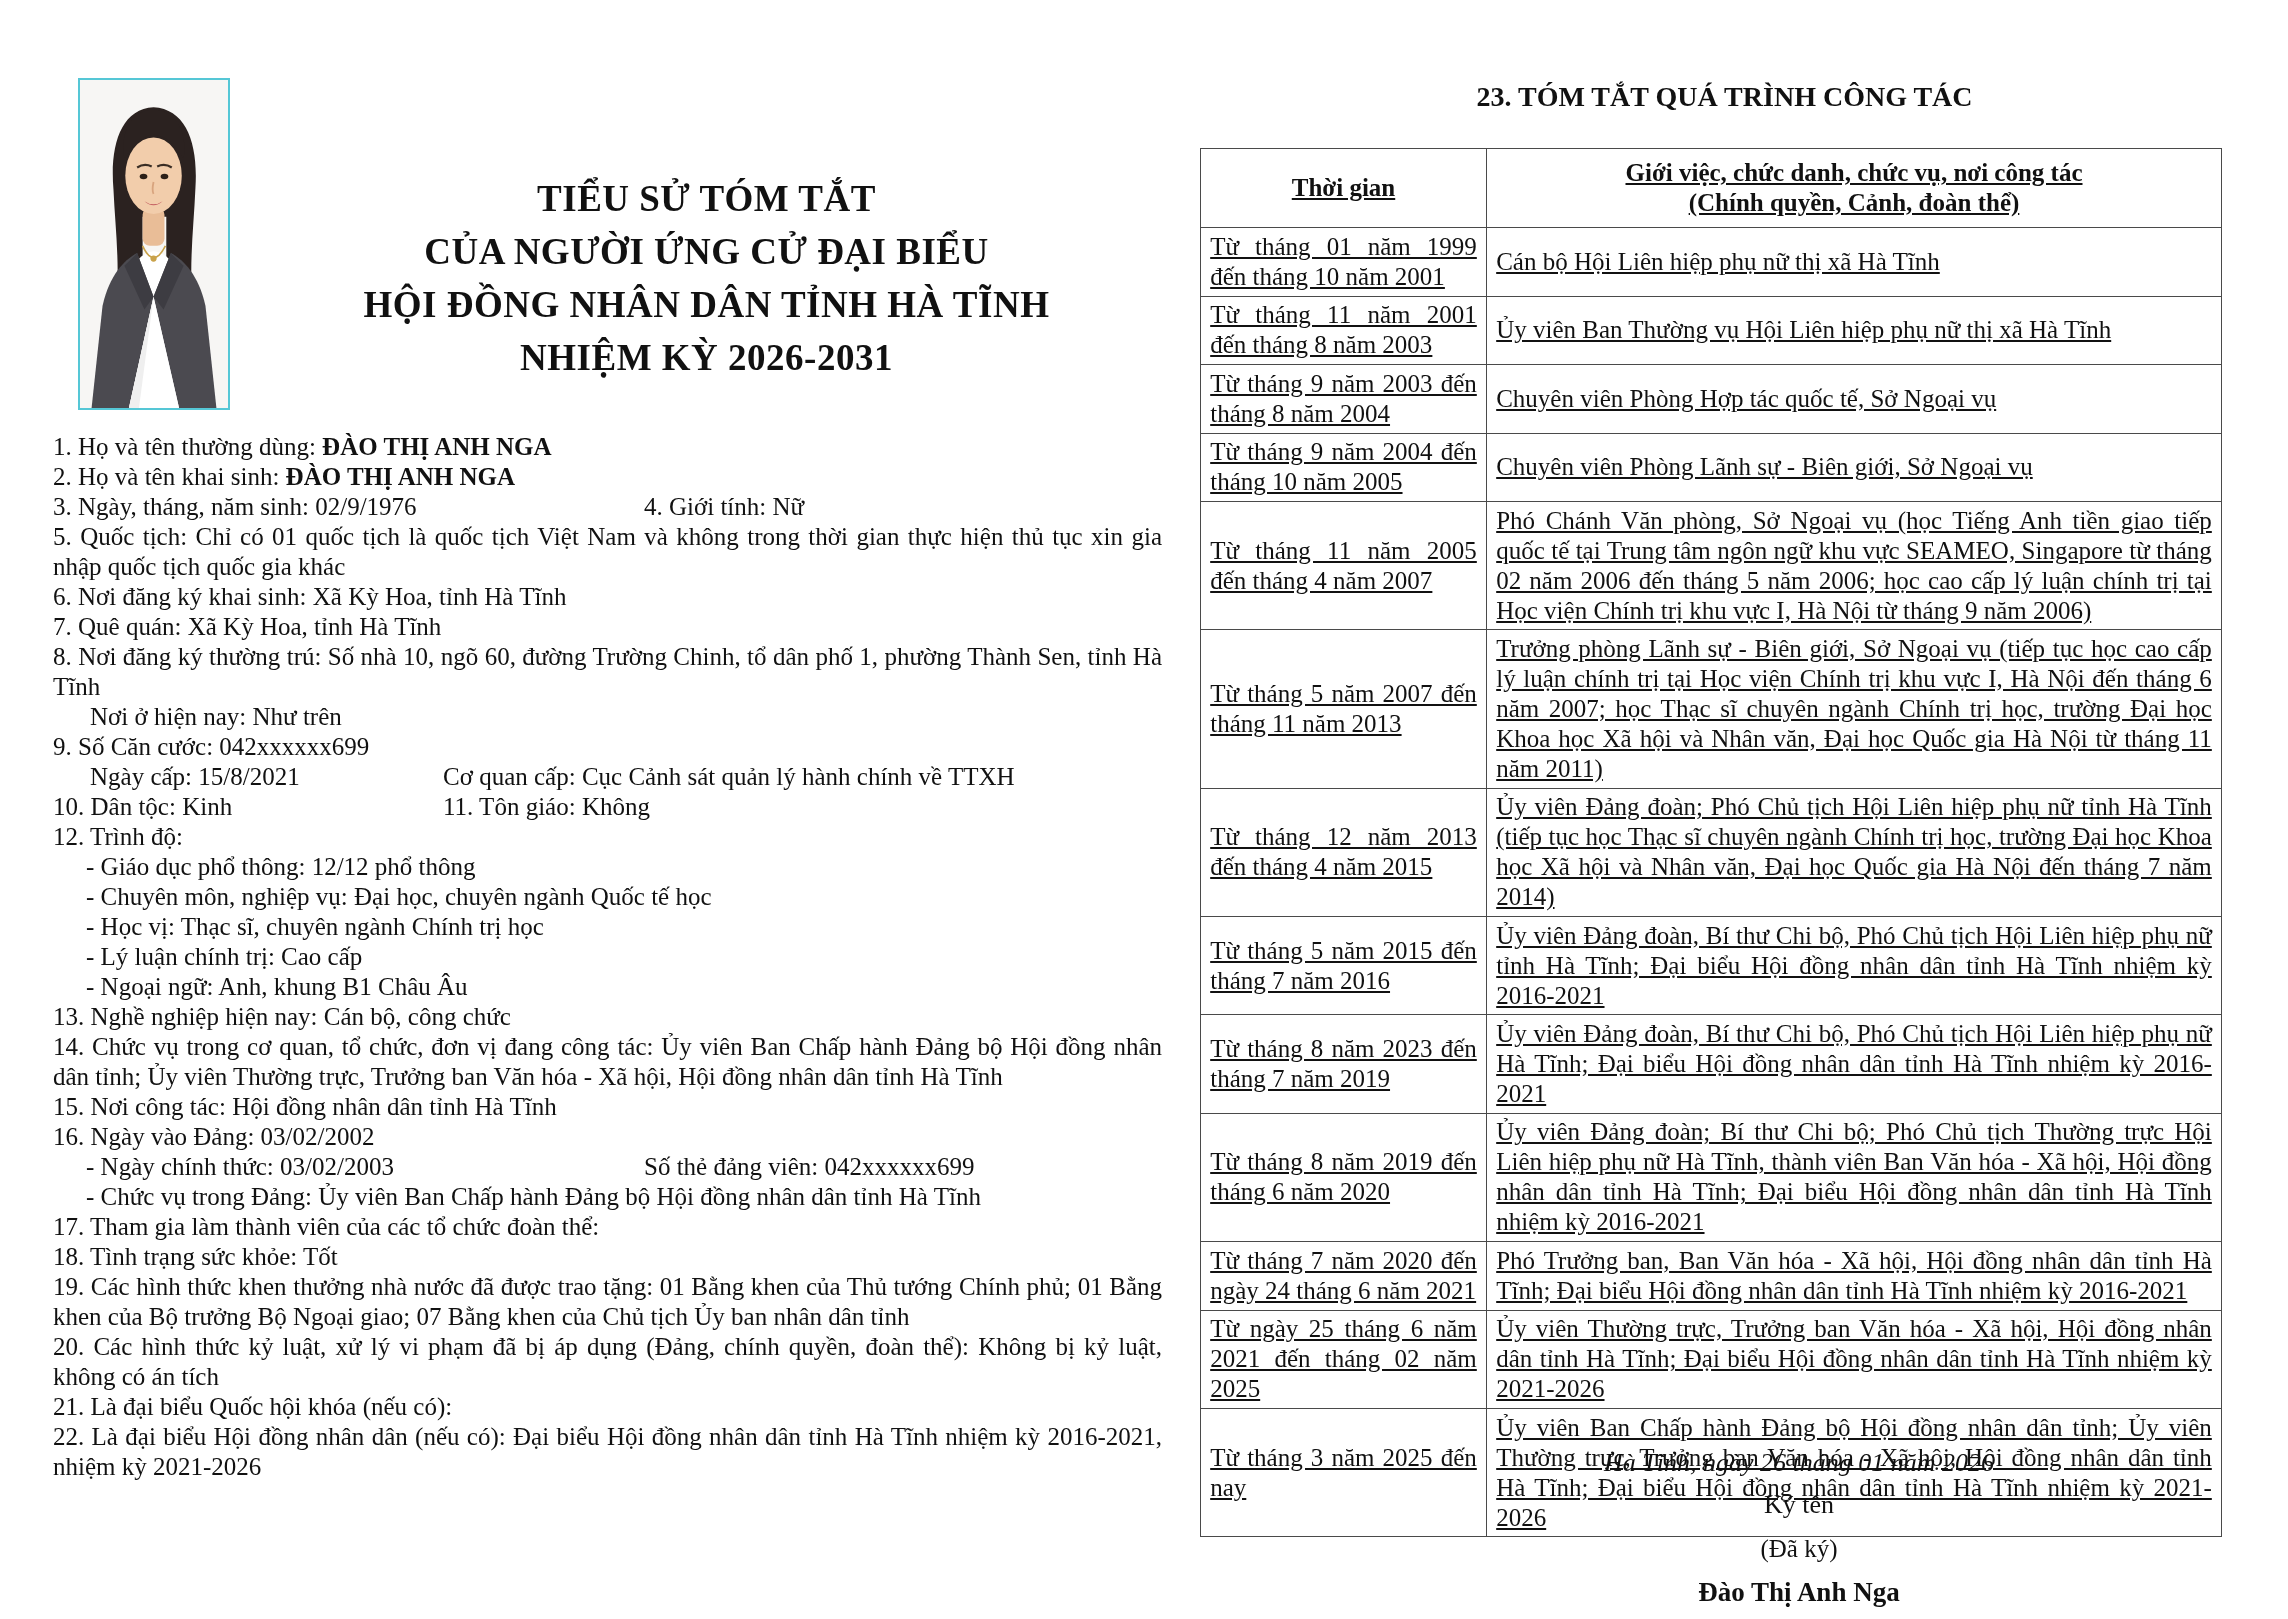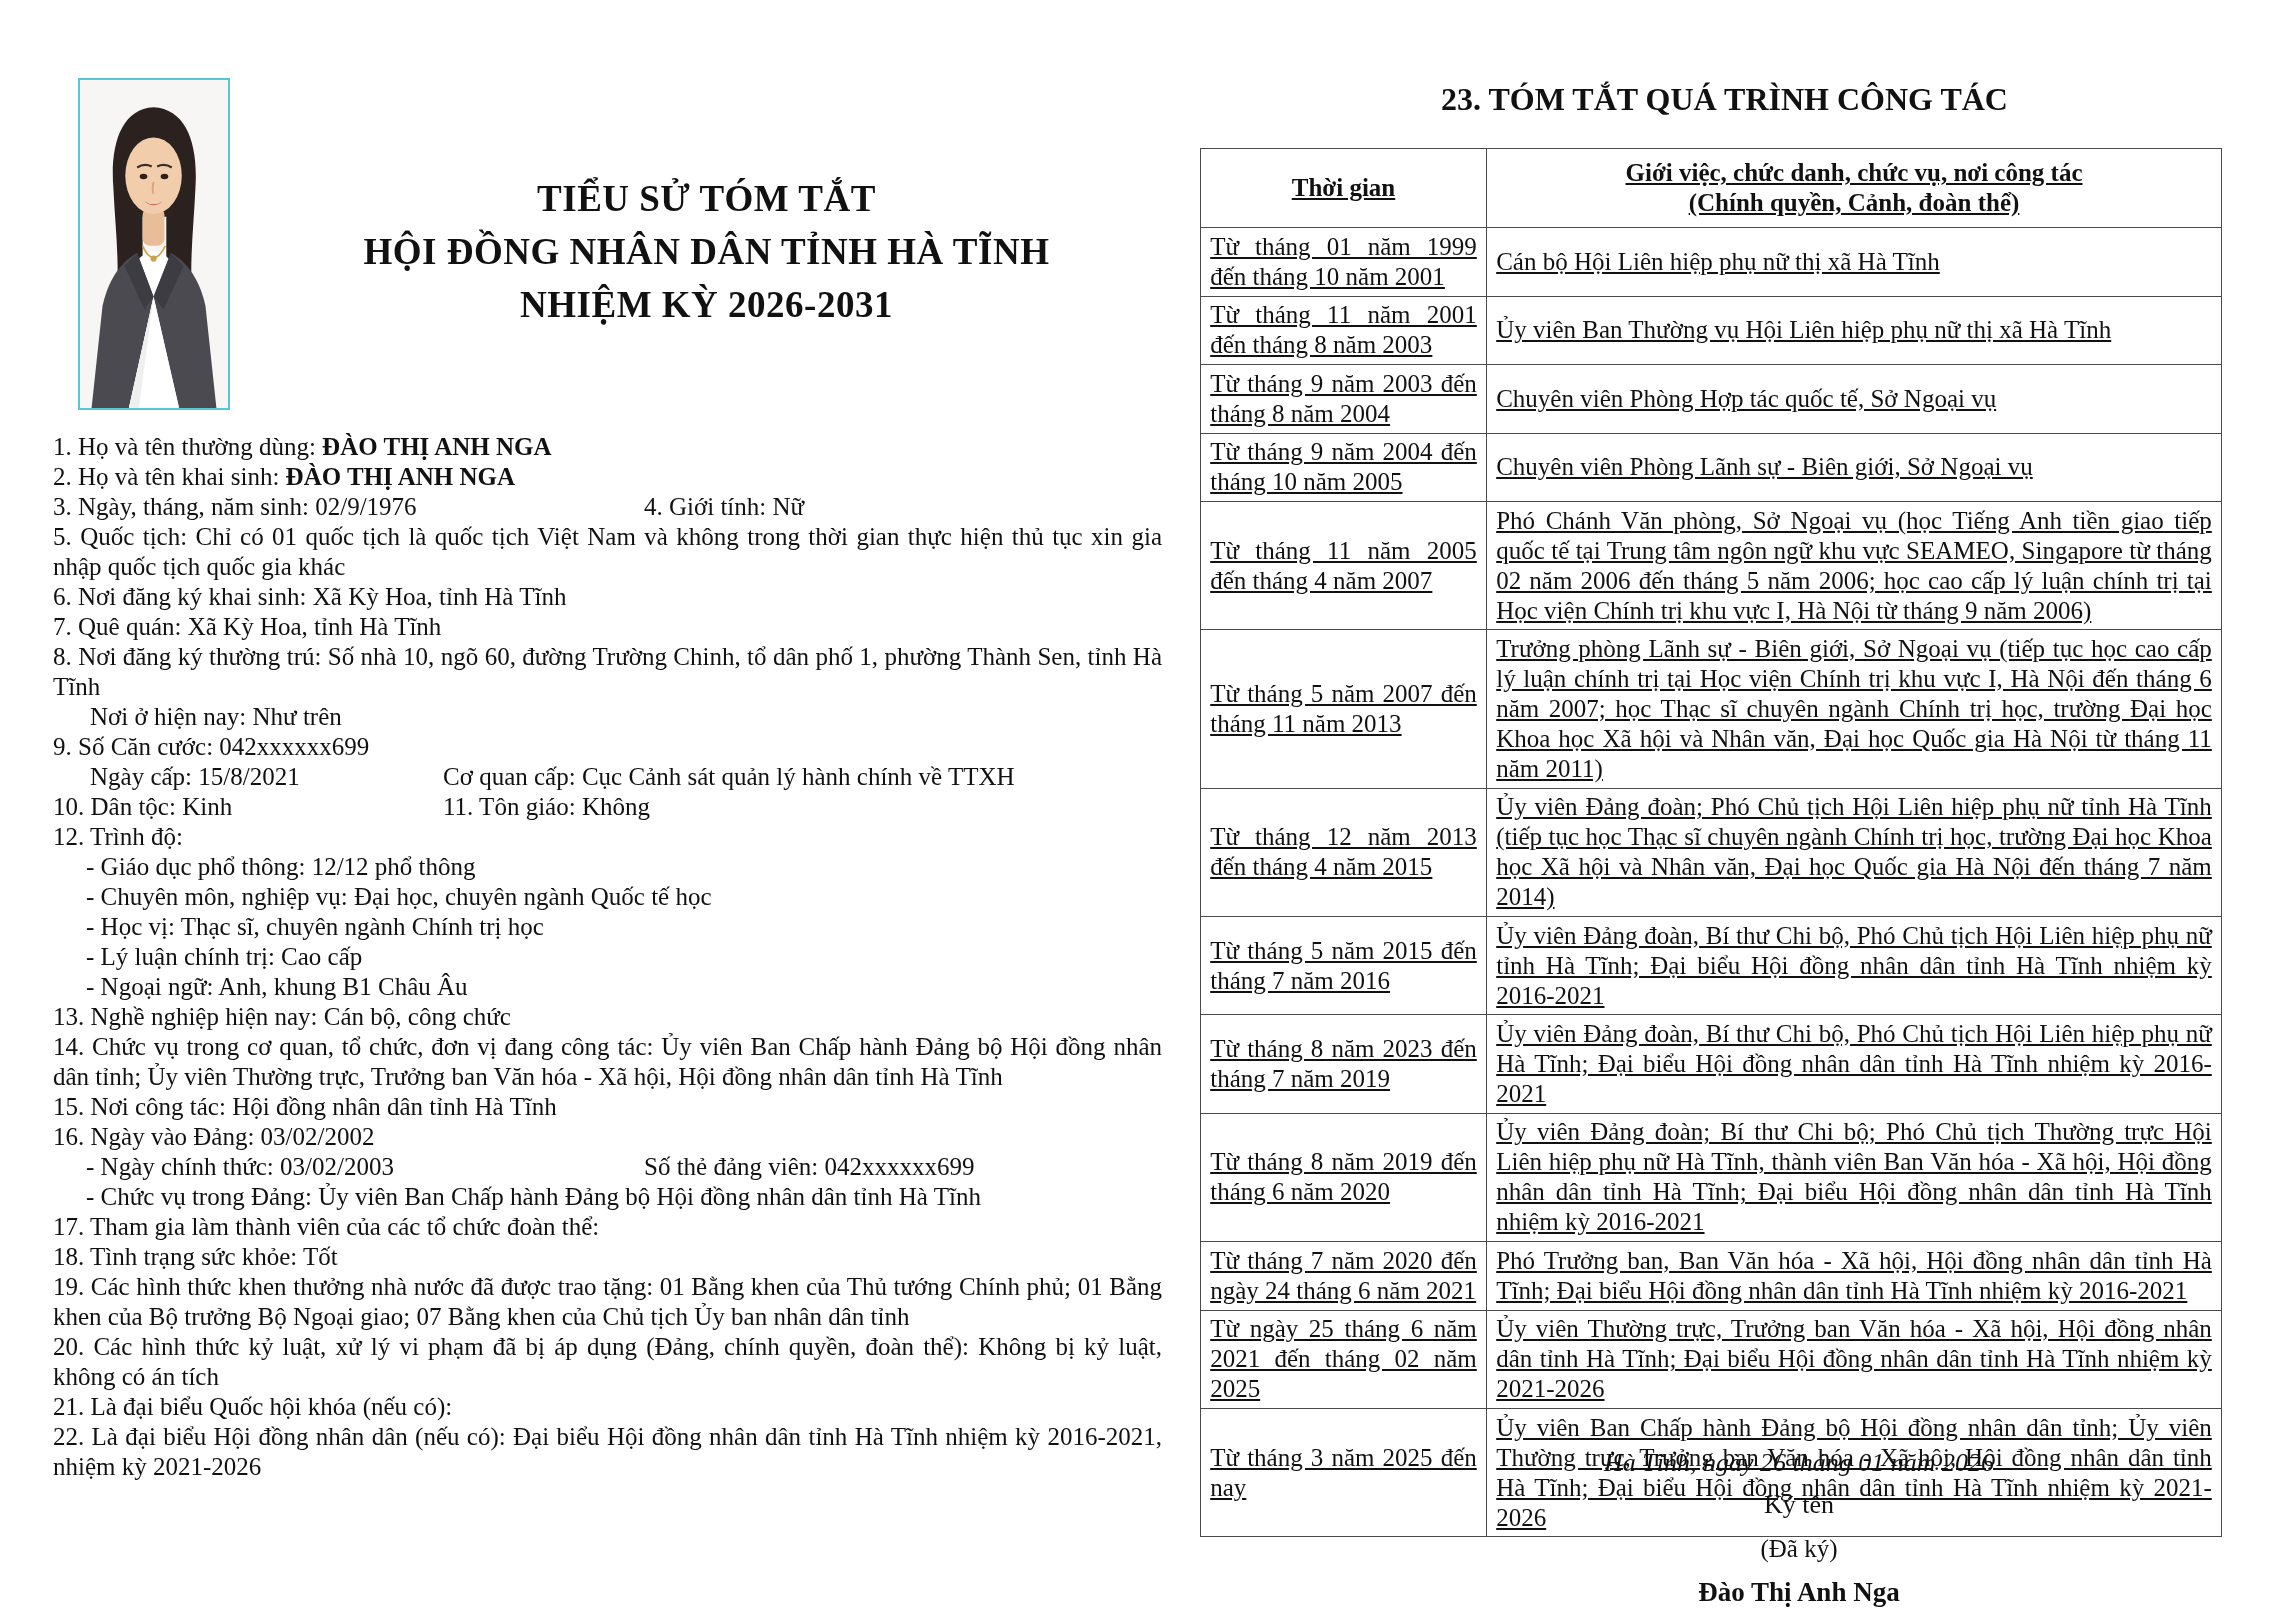--- a/index.html
+++ b/index.html
@@ -43,21 +43,21 @@
   .li.dash{padding-left:33px;}
   .li.pair{position:relative;text-align:left;}
   .li .col2{position:absolute;top:0;}
   .li .col2.far{left:591px;}
   .li .col2.mid{left:390px;}
   .li b{font-weight:bold;}
 
   
   .section-title{
     position:absolute;left:1200px;top:81px;width:1049px;
-    text-align:center;font-weight:bold;font-size:32px;font-family:Liberation Serif, serif;
+    text-align:center;font-weight:bold;font-size:28px;font-family:Liberation Serif, serif;
   }
   table.work{
     position:absolute;left:1200px;top:148px;width:1022px;
     border-collapse:collapse;table-layout:fixed;
     font-size:25px;line-height:30px;text-decoration:underline;
   }
   table.work th,table.work td{
     border:1.8px solid var(--rule);
     padding:3.7px 9.2px;vertical-align:middle;
     overflow:hidden;
@@ -111,20 +111,21 @@
       <path d="M151 360 L139 248 C131 212 113 196 101 190 L82 238 L110 360 Z" fill="var(--jacket,#4b4a50)"></path>
       <path d="M64 190 L82 238 L72 252 L50 204 Z" fill="var(--jacket-dark,#3d3c42)"></path>
       <path d="M101 190 L82 238 L93 252 L115 204 Z" fill="var(--jacket-dark,#3d3c42)"></path>
       <path d="M55 360 L82 238 L110 360 Z" fill="var(--shirt,#ffffff)"></path>
       <path d="M55 360 L82 238 L66 360 Z" fill="#efefef"></path>
     </svg>
   </div>
 
   <div class="doc-title">
     <div>TIỂU SỬ TÓM TẮT</div>
+    <div>CỦA NGƯỜI ỨNG CỬ ĐẠI BIỂU</div>
     <div>HỘI ĐỒNG NHÂN DÂN TỈNH HÀ TĨNH</div>
     <div>NHIỆM KỲ 2026-2031</div>
   </div>
 
   <div class="bio-list" id="left-list">
       <div class="li "><span>1. Họ và tên thường dùng: </span><b>ĐÀO THỊ ANH NGA</b></div>
       <div class="li "><span>2. Họ và tên khai sinh: </span><b>ĐÀO THỊ ANH NGA</b></div>
       <div class="li pair"><span><span>3. Ngày, tháng, năm sinh: 02/9/1976</span></span><span class="col2 far"><span>4. Giới tính: Nữ</span></span></div>
       <div class="li "><span>5. Quốc tịch: Chỉ có 01 quốc tịch là quốc tịch Việt Nam và không trong thời gian thực hiện thủ tục xin gia nhập quốc tịch quốc gia khác</span></div>
       <div class="li "><span>6. Nơi đăng ký khai sinh: Xã Kỳ Hoa, tỉnh Hà Tĩnh</span></div>

